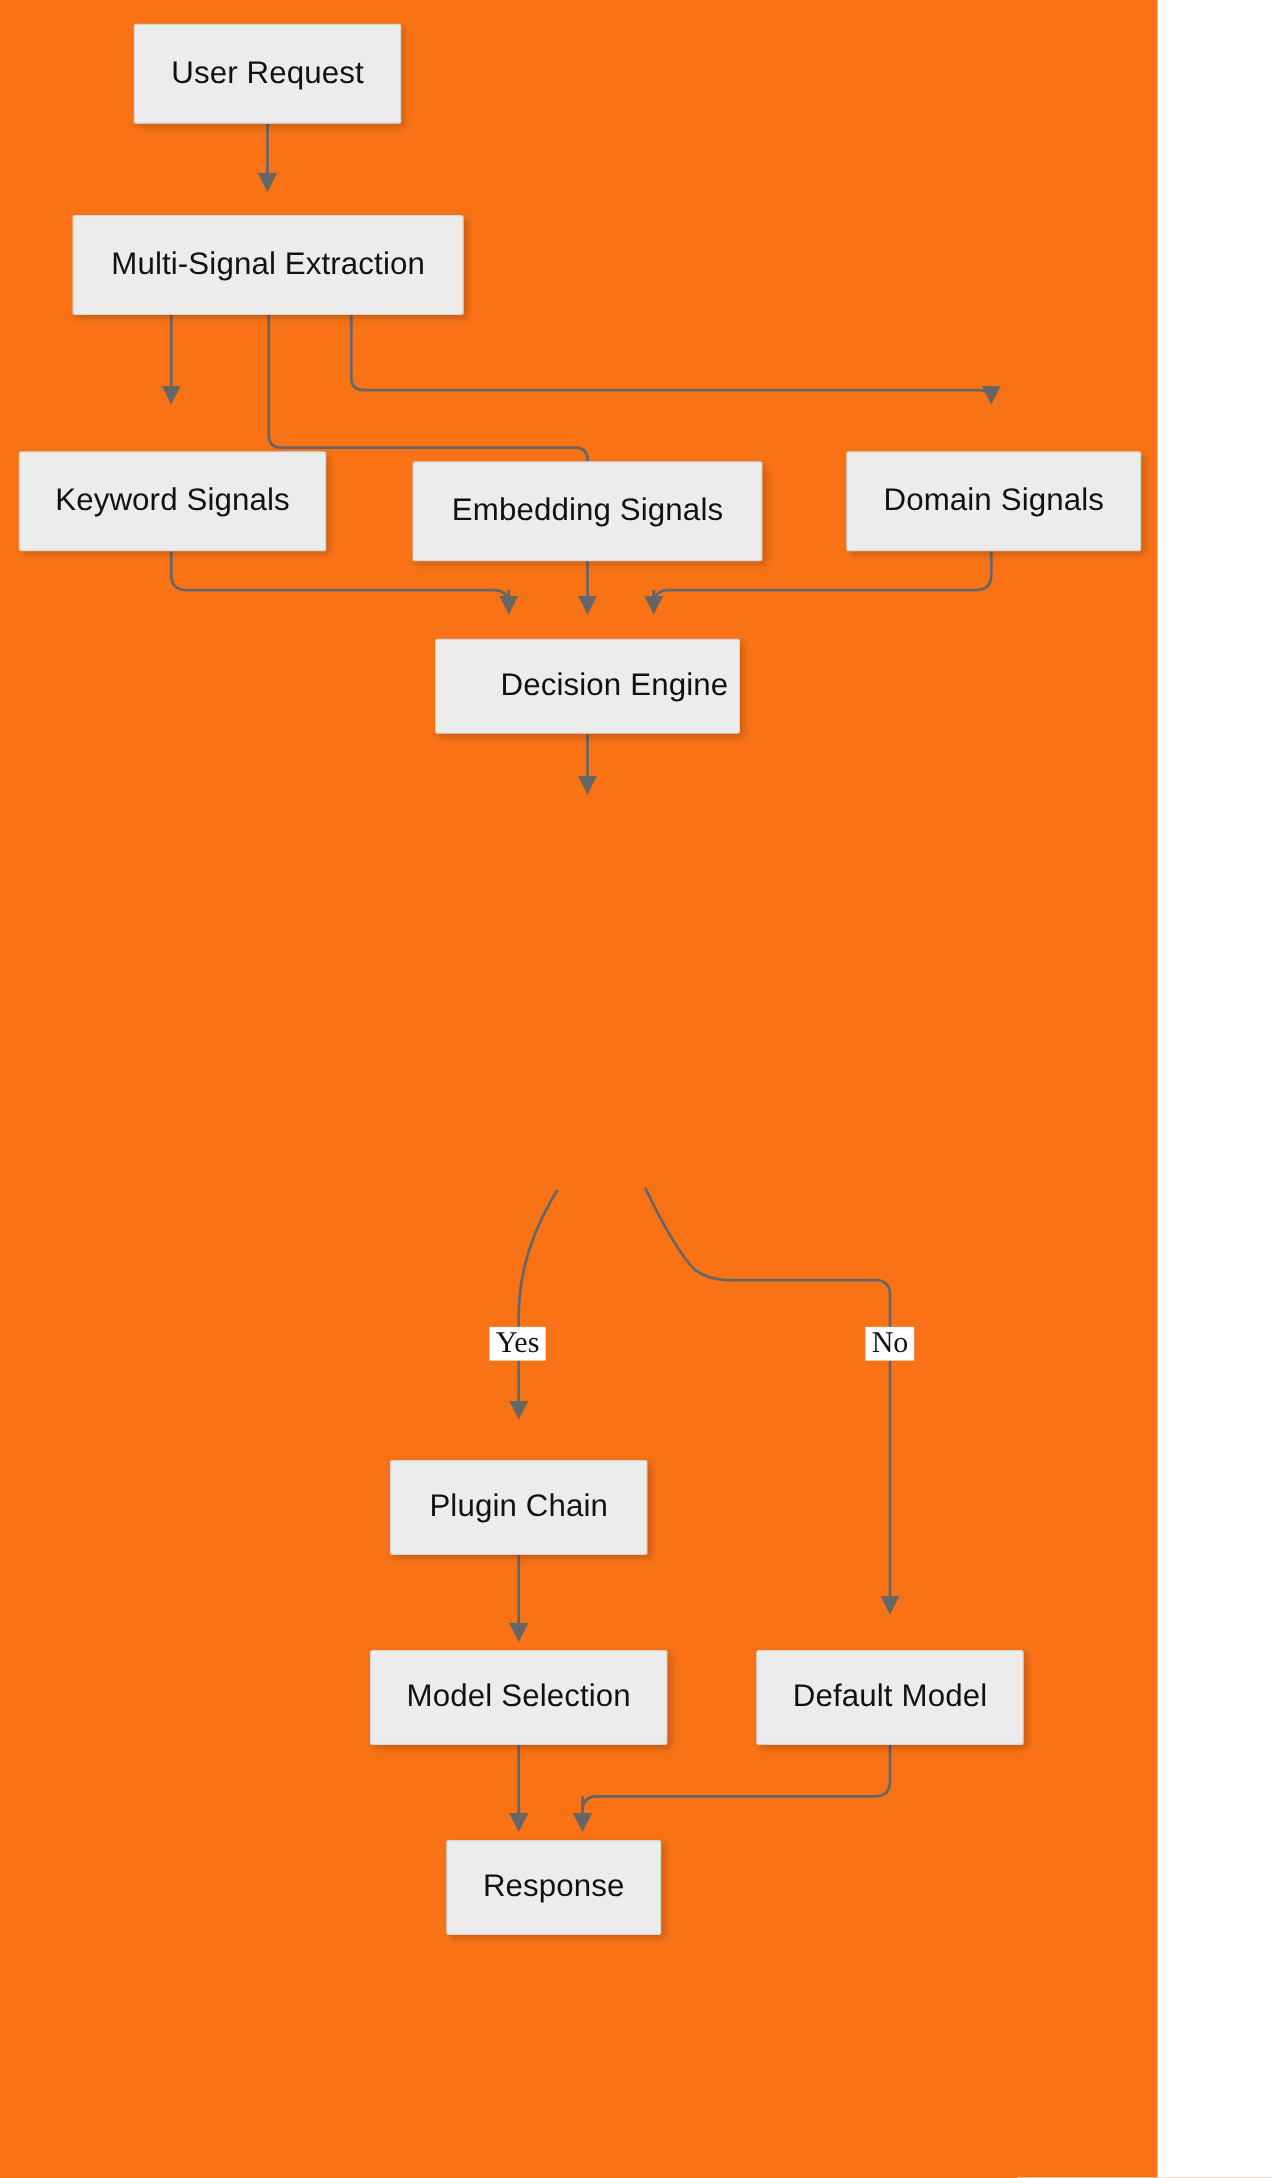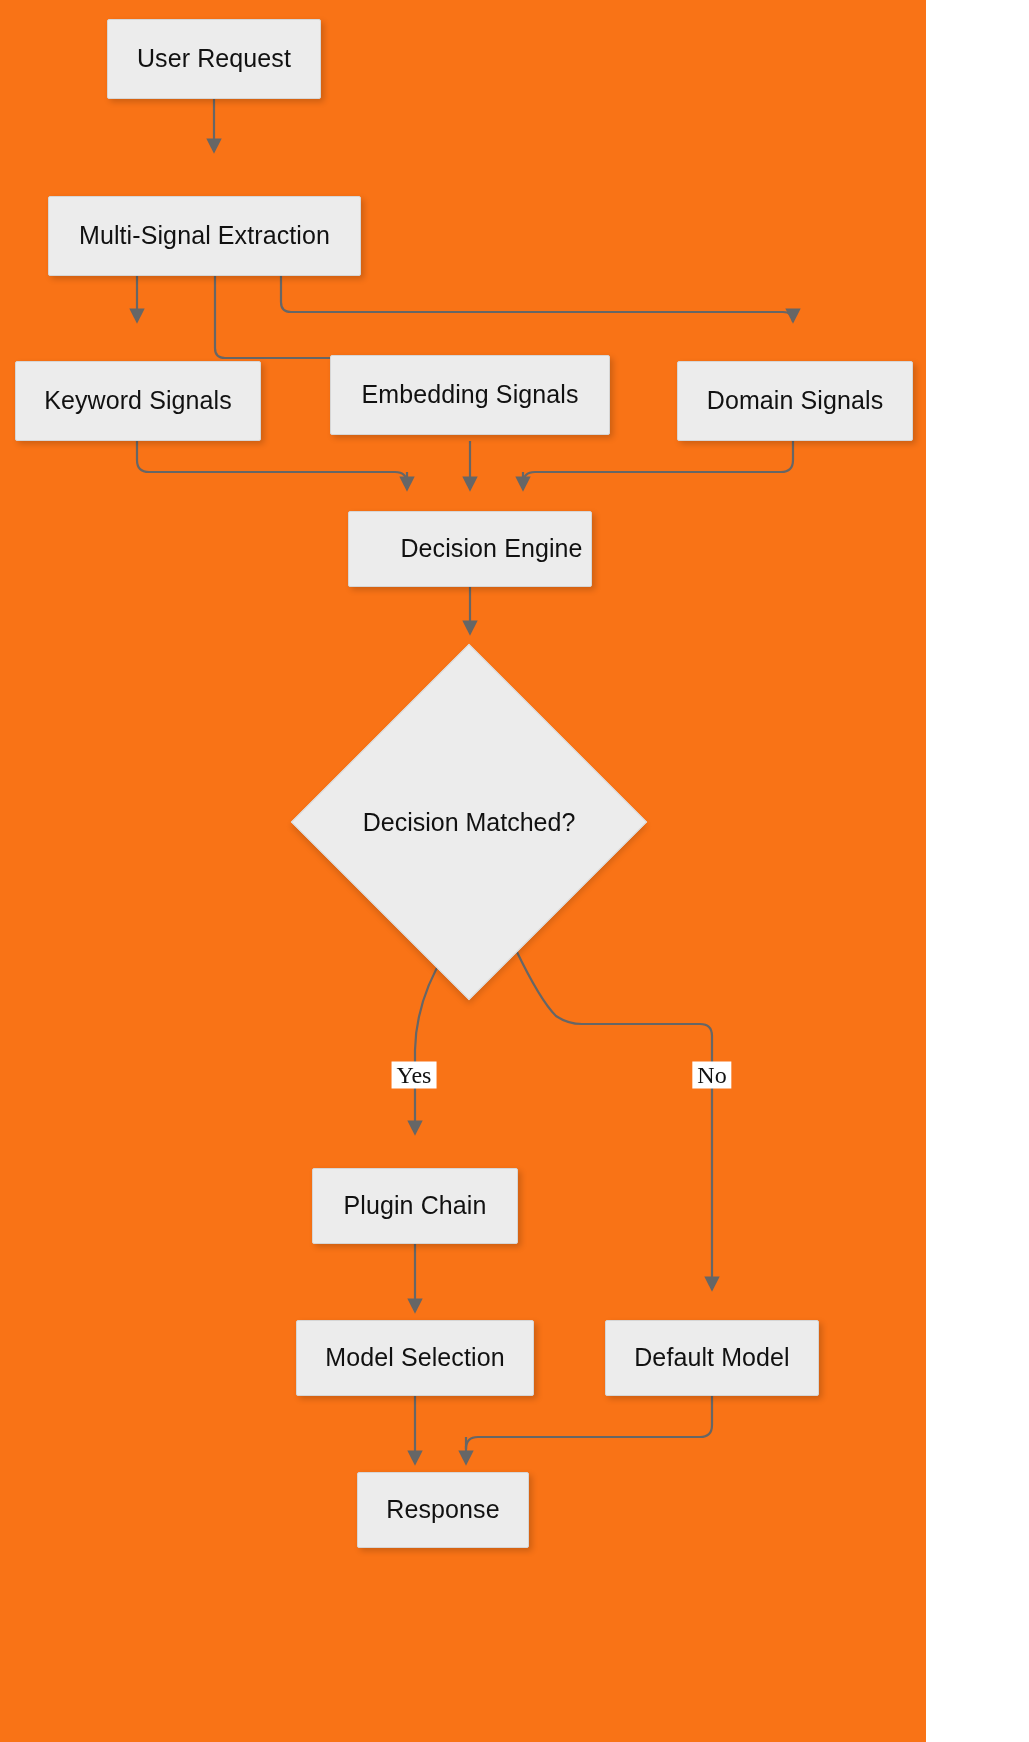--- a/index.html
+++ b/index.html
@@ -124,44 +124,40 @@
 
       <path d="M 712 1396 L 712 1425 Q 712 1437 700 1437 L 478 1437 Q 466 1437 466 1449 L 466 1446"></path>
       <path d="M 466 1437 L 466 1462" marker-end="url(#arrow)"></path>
     </g>
   </svg>
 
   <div class="node" style="left:107px; top:19px; width:214px; height:80px;">
     <span>User Request</span>
   </div>
 
-  <div class="node" style="left:48px; top:172px; width:313px; height:80px;margin-top:24px;">
+  <div class="node" style="left:58px; top:172px; width:313px; height:80px;">
     <span>Multi-Signal Extraction</span>
   </div>
 
   <div class="node" style="left:15px; top:361px; width:246px; height:80px;text-align:center;">
     <span>Keyword Signals</span>
   </div>
 
-  <div class="node" style="left:330px; top:355px; width:280px; height:80px;text-align:right;">
+  <div class="node" style="left:330px; top:369px; width:280px; height:80px;text-align:right;">
     <span>Embedding Signals</span>
   </div>
 
   <div class="node" style="left:677px; top:361px; width:236px; height:80px;">
     <span>Domain Signals</span>
   </div>
 
   <div class="node" style="left:348px; top:511px; width:244px; height:76px;padding-left:43px;">
     <span>Decision Engine</span>
   </div>
 
-  <div class="diamond-wrap" style="left:343px; top:696px; width:252px; height:252px;">
-    <div class="diamond-shape"></div>
-    <div class="diamond-label">Decision Matched?</div>
-  </div>
 
   <div class="edge-label" style="left:414px; top:1075px;">Yes</div>
 
   <div class="edge-label" style="left:712px; top:1075px;">No</div>
 
   <div class="node" style="left:312px; top:1168px; width:206px; height:76px;">
     <span>Plugin Chain</span>
   </div>
 
   <div class="node" style="left:296px; top:1320px; width:238px; height:76px;">

